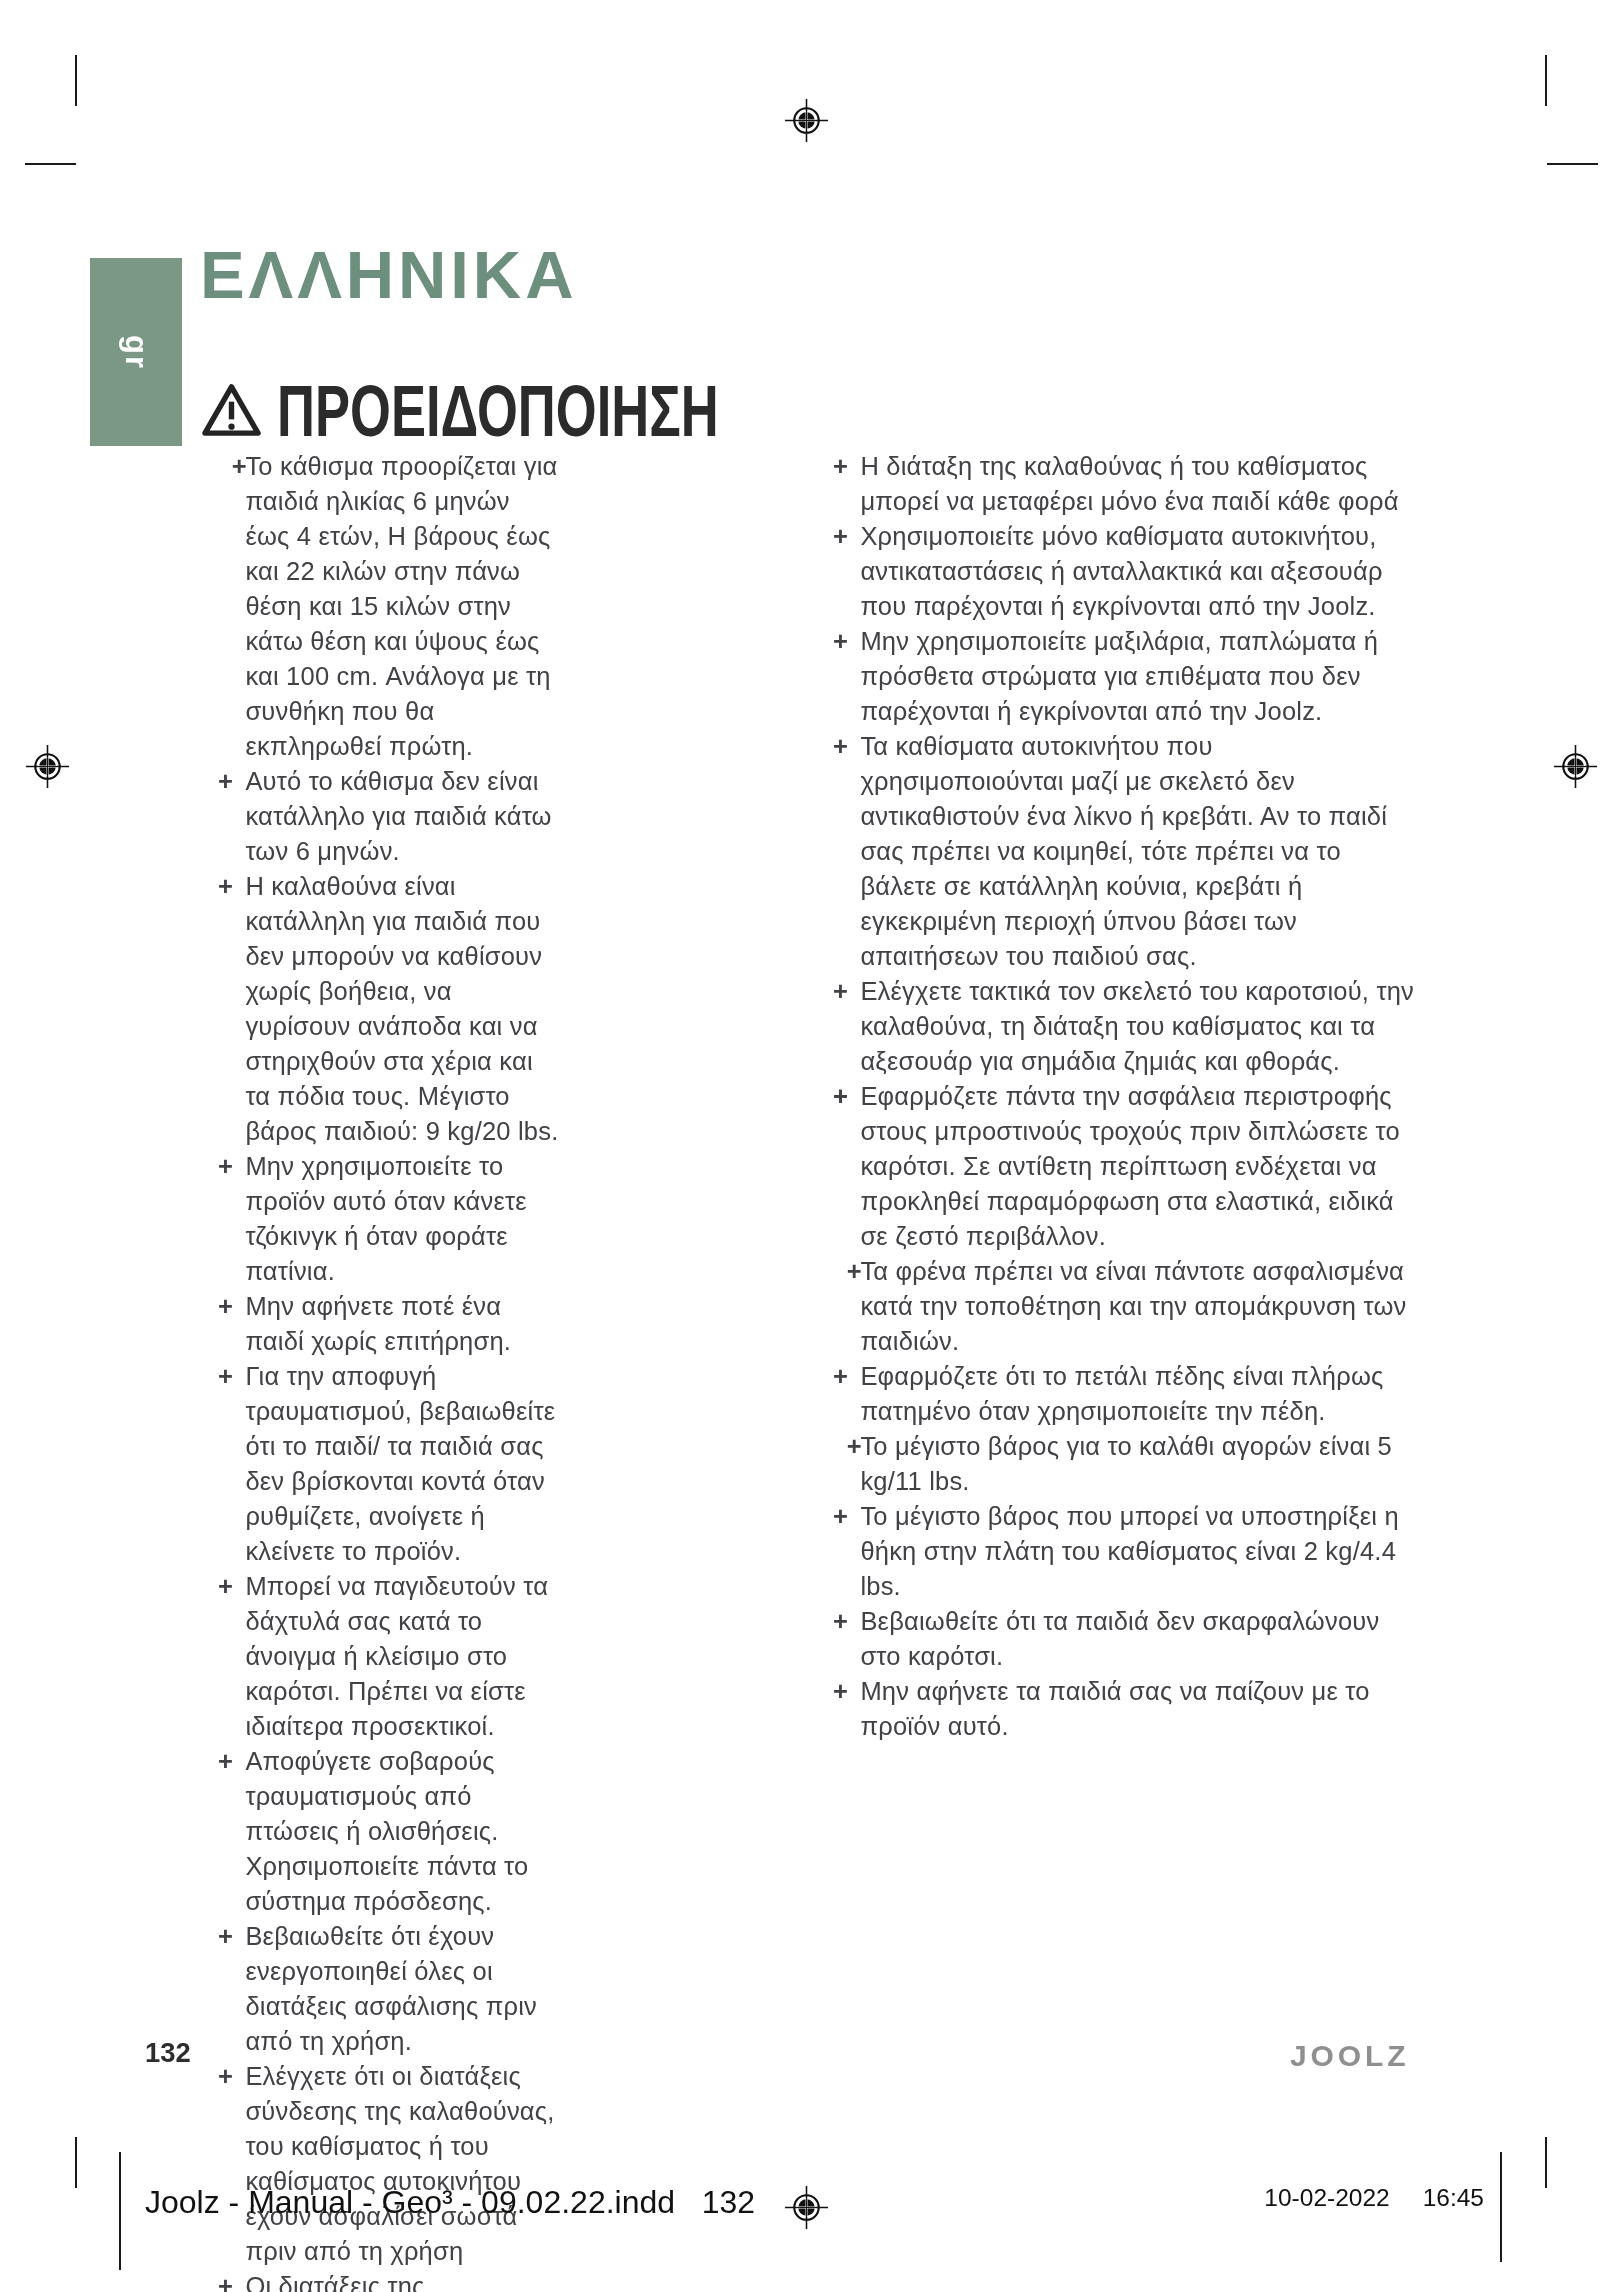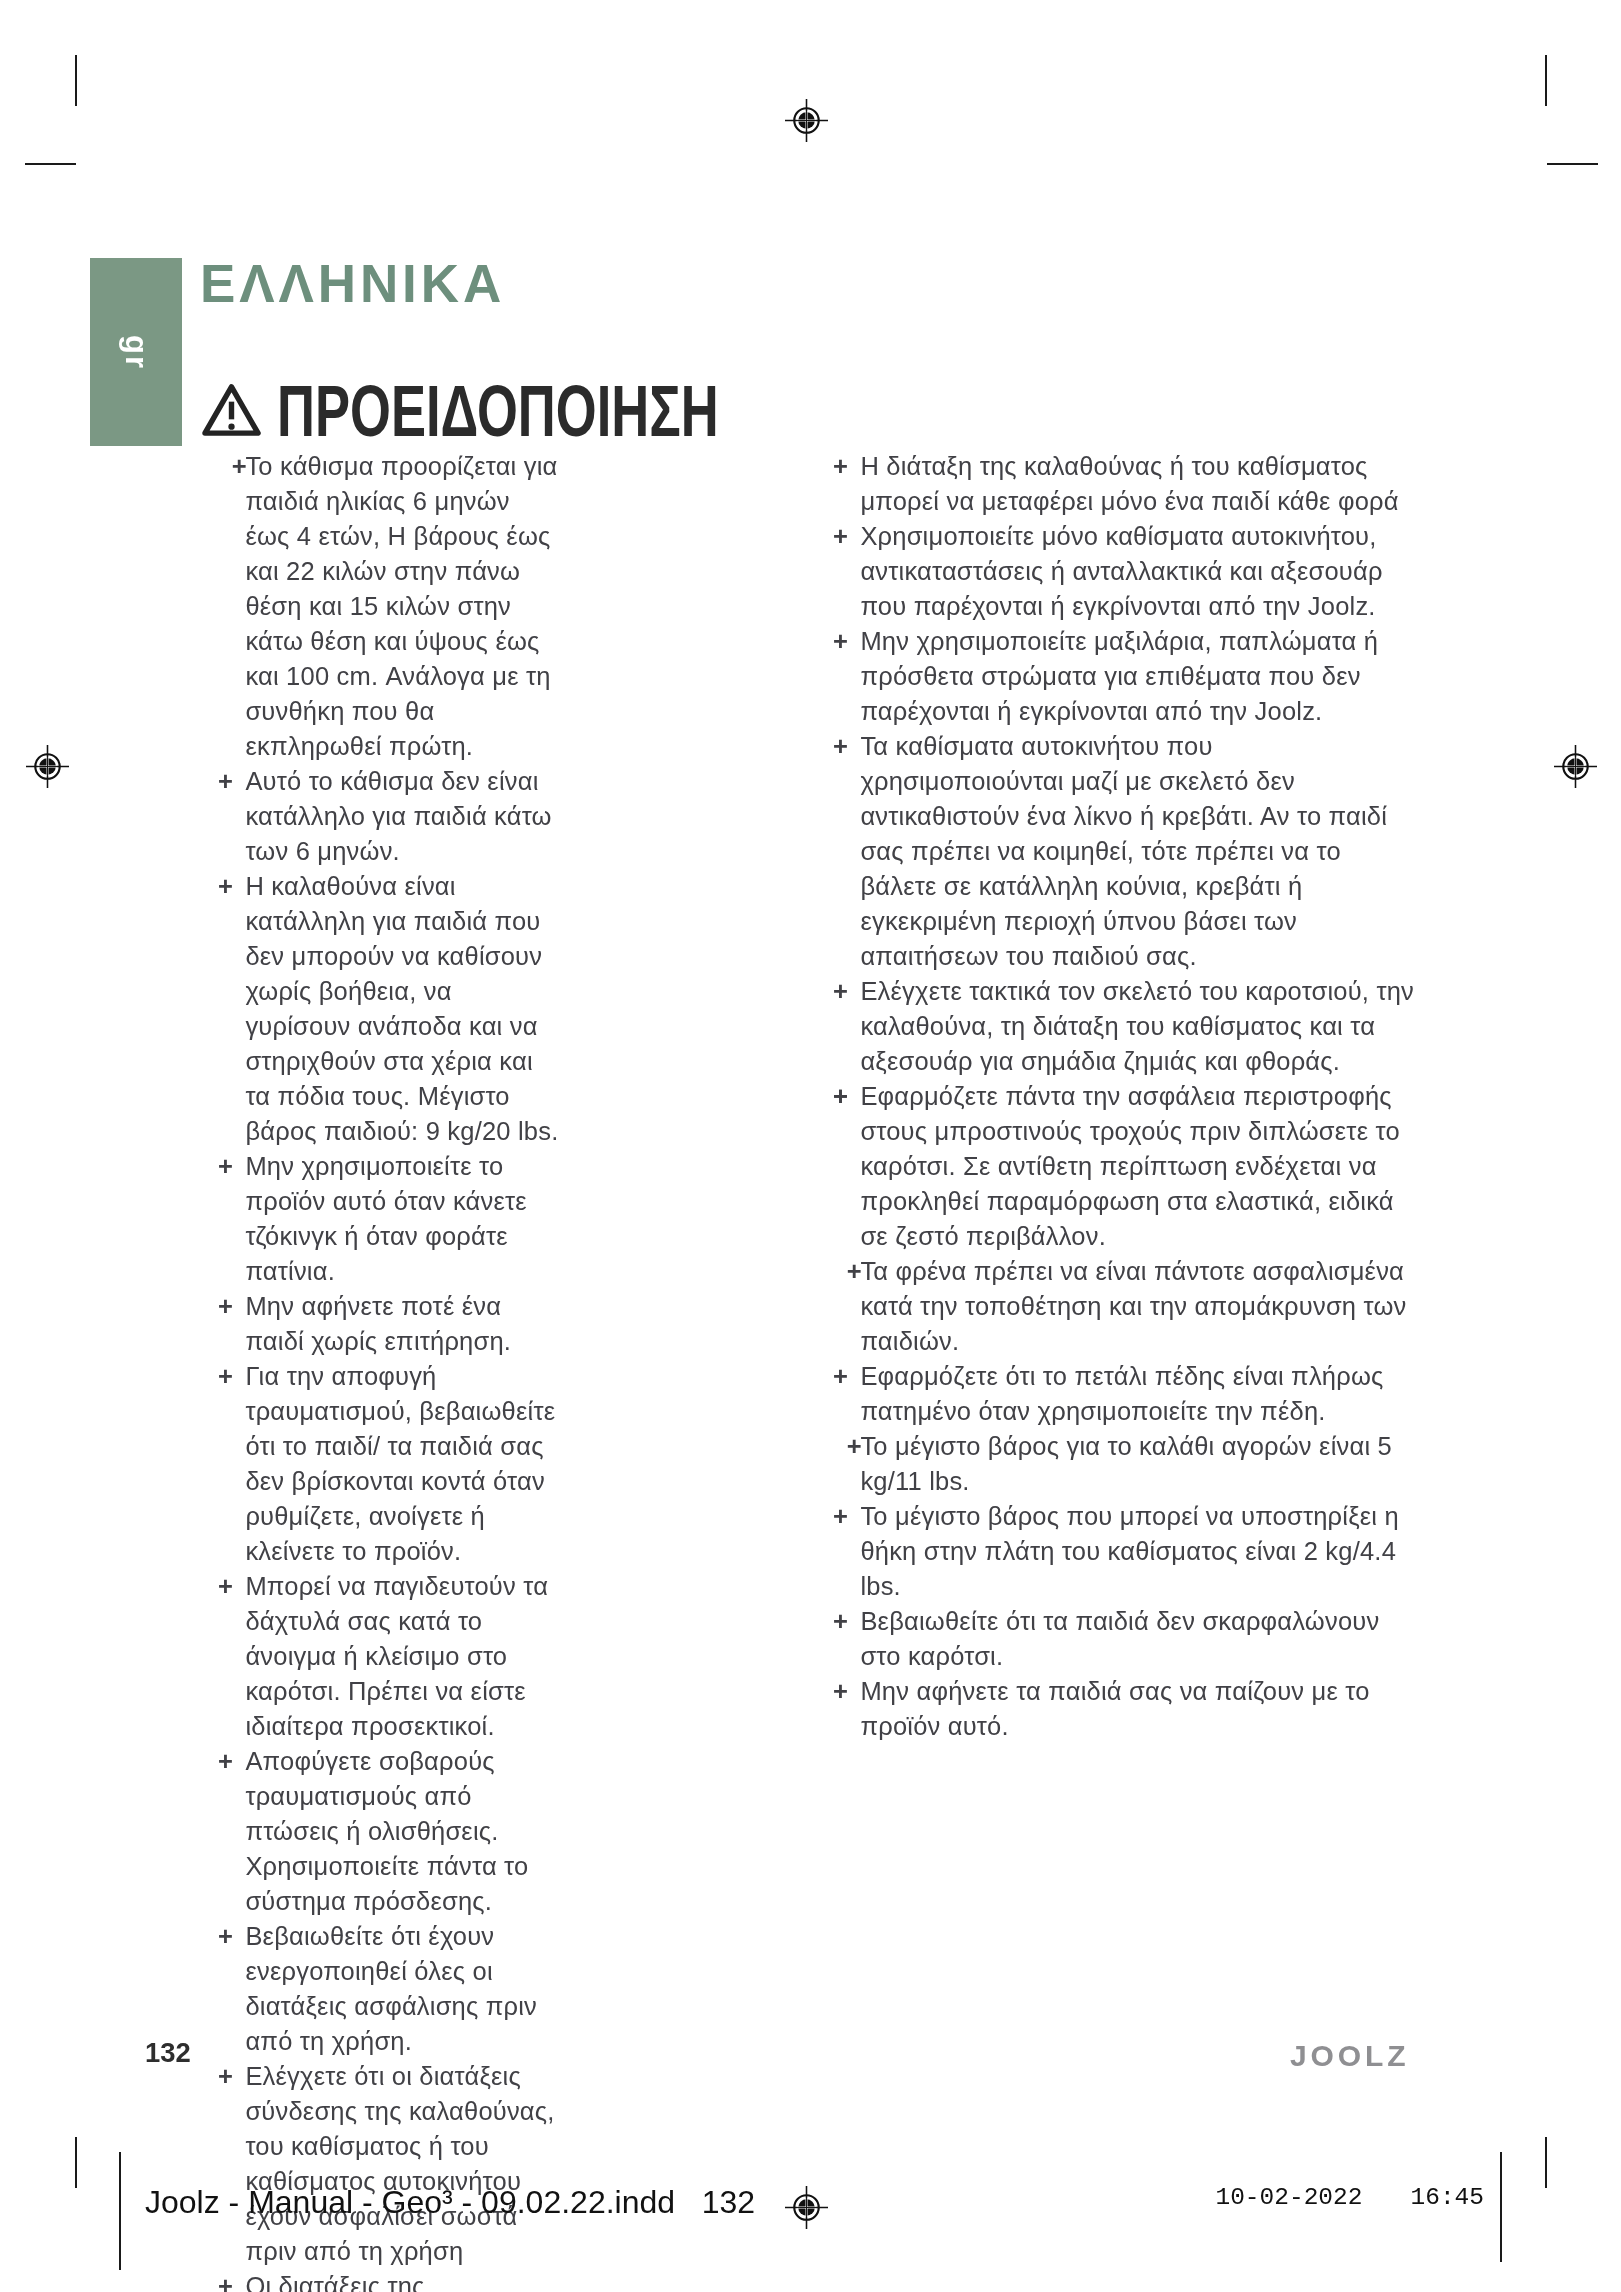--- a/index.html
+++ b/index.html
@@ -19,22 +19,22 @@
     display:flex; align-items:center; justify-content:center;
   }
   .lang-tab .code {
     writing-mode:vertical-rl; color:#fff; font-size:31px; font-weight:700;
     letter-spacing:2px;
   }
 
   
   .page-title {
     position:absolute; left:200px; top:241px;
-    font-size:53px; font-weight:700; letter-spacing:3.9px;
-    color:var(--title-green,#6d8f7d); line-height:1;margin-top:16px;
+    font-size:67px; font-weight:700; letter-spacing:3.9px;
+    color:var(--title-green,#6d8f7d); line-height:1;
   }
   .warning-head {
     position:absolute; left:200px; top:374px;
     display:flex; align-items:center; gap:13.7px;
   }
   .warning-head svg { display:block; }
   .warning-title {
     font-size:73px; font-weight:700; color:#2b2b2b; line-height:1;
     white-space:nowrap; transform:scaleX(0.72); transform-origin:left center;
     letter-spacing:0;
@@ -64,21 +64,21 @@
   }
 
   
   .slug-rule { position:absolute; width:2px; background:#1a1a1a; }
   .slug-left {
     position:absolute; left:145px; top:2184px;
     font-size:32px; color:#111; white-space:pre;
   }
   .slug-right {
     position:absolute; right:137px; top:2184px;
-    font-size:24.5px; color:#111; display:flex; gap:48px;font-family:Liberation Mono, monospace;
+    font-size:24.5px; color:#111; display:flex; gap:33px;
   }
 </style>
 </head>
 <body>
 
 <div class="page">
 
   <div class="cropline" style="left:75px;top:55px;width:2px;height:51px"></div>
   <div class="cropline" style="left:24.5px;top:163px;width:51px;height:2px"></div>
   <div class="cropline" style="left:1545px;top:55px;width:2px;height:51px"></div>

